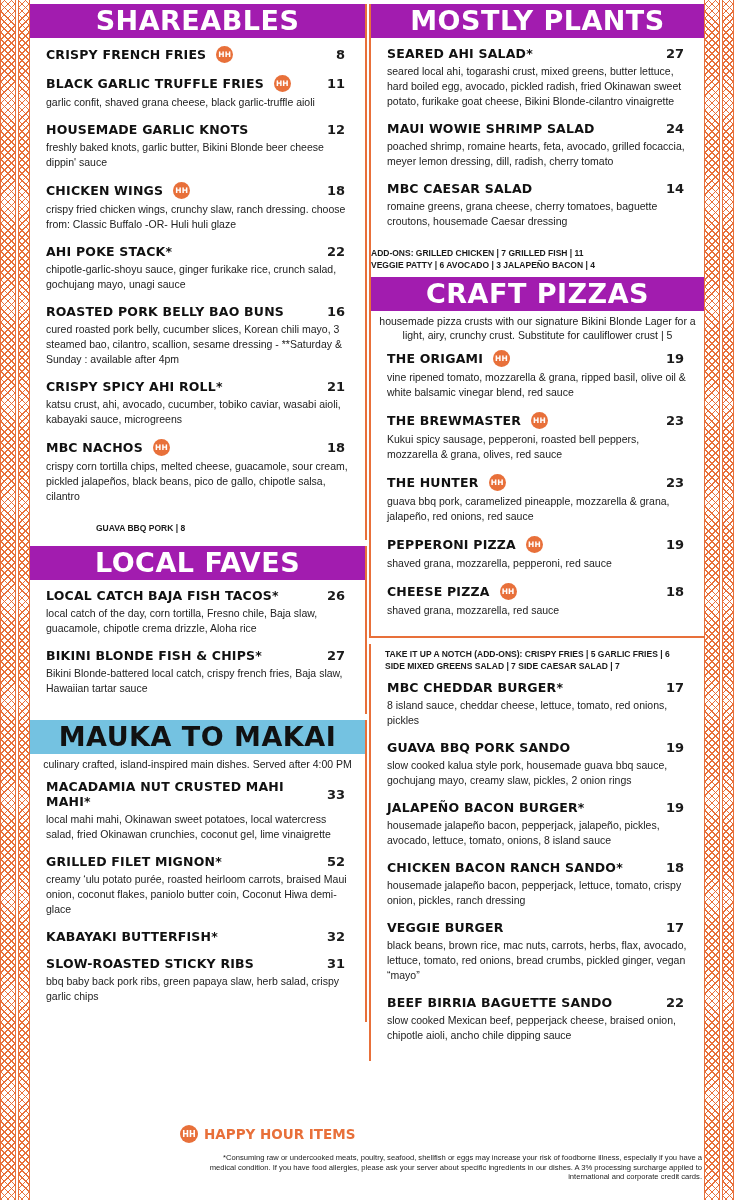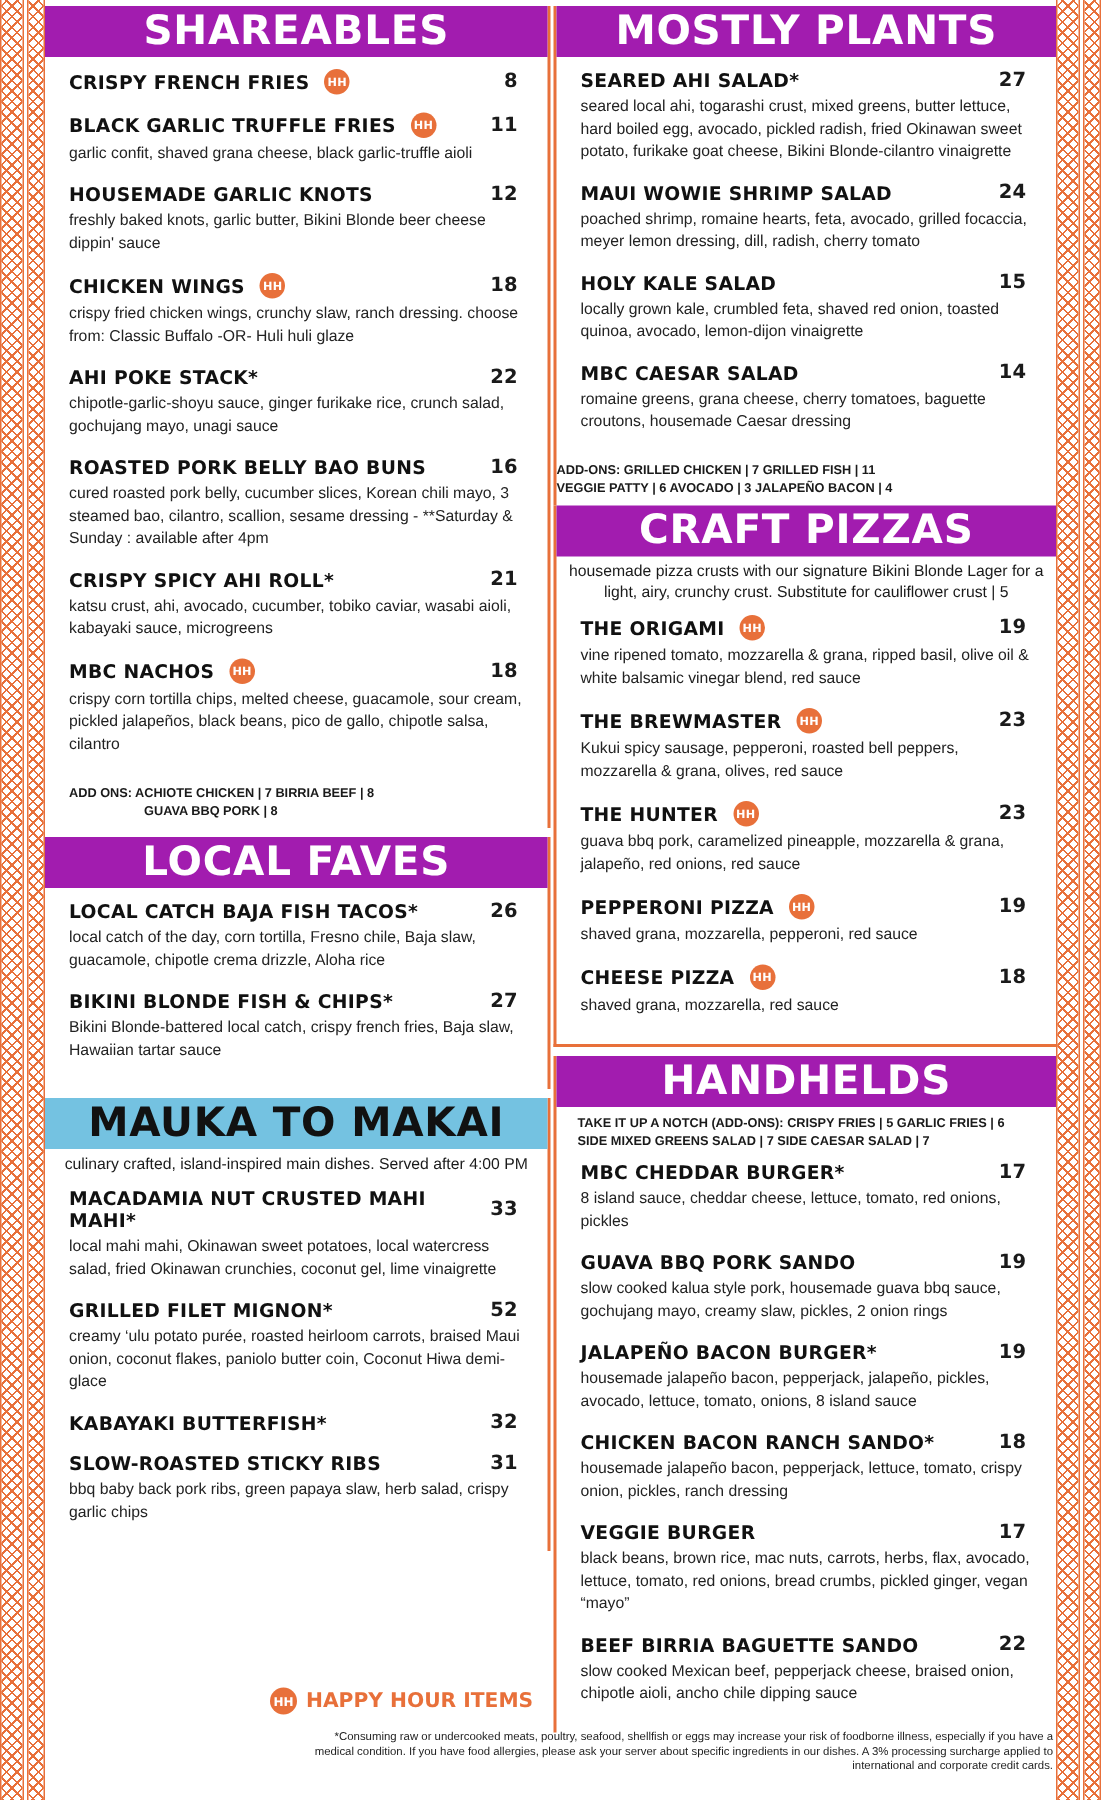--- a/index.html
+++ b/index.html
@@ -140,21 +140,20 @@
             <span class="item-name">
               <span>MBC NACHOS</span>
               <span class="hh">HH</span>
             </span>
             <span class="item-price">18</span>
           </div>
           <div class="item-desc">crispy corn tortilla chips, melted cheese, guacamole, sour cream, pickled jalapeños, black beans, pico de gallo, chipotle salsa, cilantro</div>
         </div>
       </div>
     <div class="addons" style="padding-left:16px;">
-      <div>ADD ONS:  ACHIOTE CHICKEN | 7   BIRRIA BEEF | 8</div>
       <div class="indent">GUAVA BBQ PORK | 8</div>
     </div>
   </div>
 
   <div class="section" style="border-right:2px solid #e8703a;border-left:none;border-bottom:none;">
     <div class="banner">LOCAL FAVES</div>
     <div class="items">
         <div class="item">
           <div class="item-head">
             <span class="item-name">
@@ -233,29 +232,20 @@
           <div class="item-desc">seared local ahi, togarashi crust, mixed greens, butter lettuce, hard boiled egg, avocado, pickled radish, fried Okinawan sweet potato, furikake goat cheese, Bikini Blonde-cilantro vinaigrette</div>
         </div>
         <div class="item">
           <div class="item-head">
             <span class="item-name">
               <span>MAUI WOWIE SHRIMP SALAD</span>
             </span>
             <span class="item-price">24</span>
           </div>
           <div class="item-desc">poached shrimp, romaine hearts, feta, avocado, grilled focaccia, meyer lemon dressing, dill, radish, cherry tomato</div>
-        </div>
-        <div class="item">
-          <div class="item-head">
-            <span class="item-name">
-              <span>HOLY KALE SALAD</span>
-            </span>
-            <span class="item-price">15</span>
-          </div>
-          <div class="item-desc">locally grown kale, crumbled feta, shaved red onion, toasted quinoa, avocado, lemon-dijon vinaigrette</div>
         </div>
         <div class="item">
           <div class="item-head">
             <span class="item-name">
               <span>MBC CAESAR SALAD</span>
             </span>
             <span class="item-price">14</span>
           </div>
           <div class="item-desc">romaine greens, grana cheese, cherry tomatoes, baguette croutons, housemade Caesar dressing</div>
         </div>
@@ -317,21 +307,20 @@
               <span class="hh">HH</span>
             </span>
             <span class="item-price">18</span>
           </div>
           <div class="item-desc">shaved grana, mozzarella, red sauce</div>
         </div>
       </div>
   </div>
 
   <div class="section" style="border:none;border-left:2px solid #e8703a;">
-    <div class="banner">HANDHELDS</div>
     <div class="addons" style="padding:4px 0 0 14px;">
       <div>TAKE IT UP A NOTCH (ADD-ONS):   CRISPY FRIES  |  5   GARLIC FRIES | 6</div>
       <div>SIDE MIXED GREENS SALAD  |  7   SIDE CAESAR SALAD  |  7</div>
     </div>
     <div class="items">
         <div class="item">
           <div class="item-head">
             <span class="item-name">
               <span>MBC CHEDDAR BURGER*</span>
             </span>

